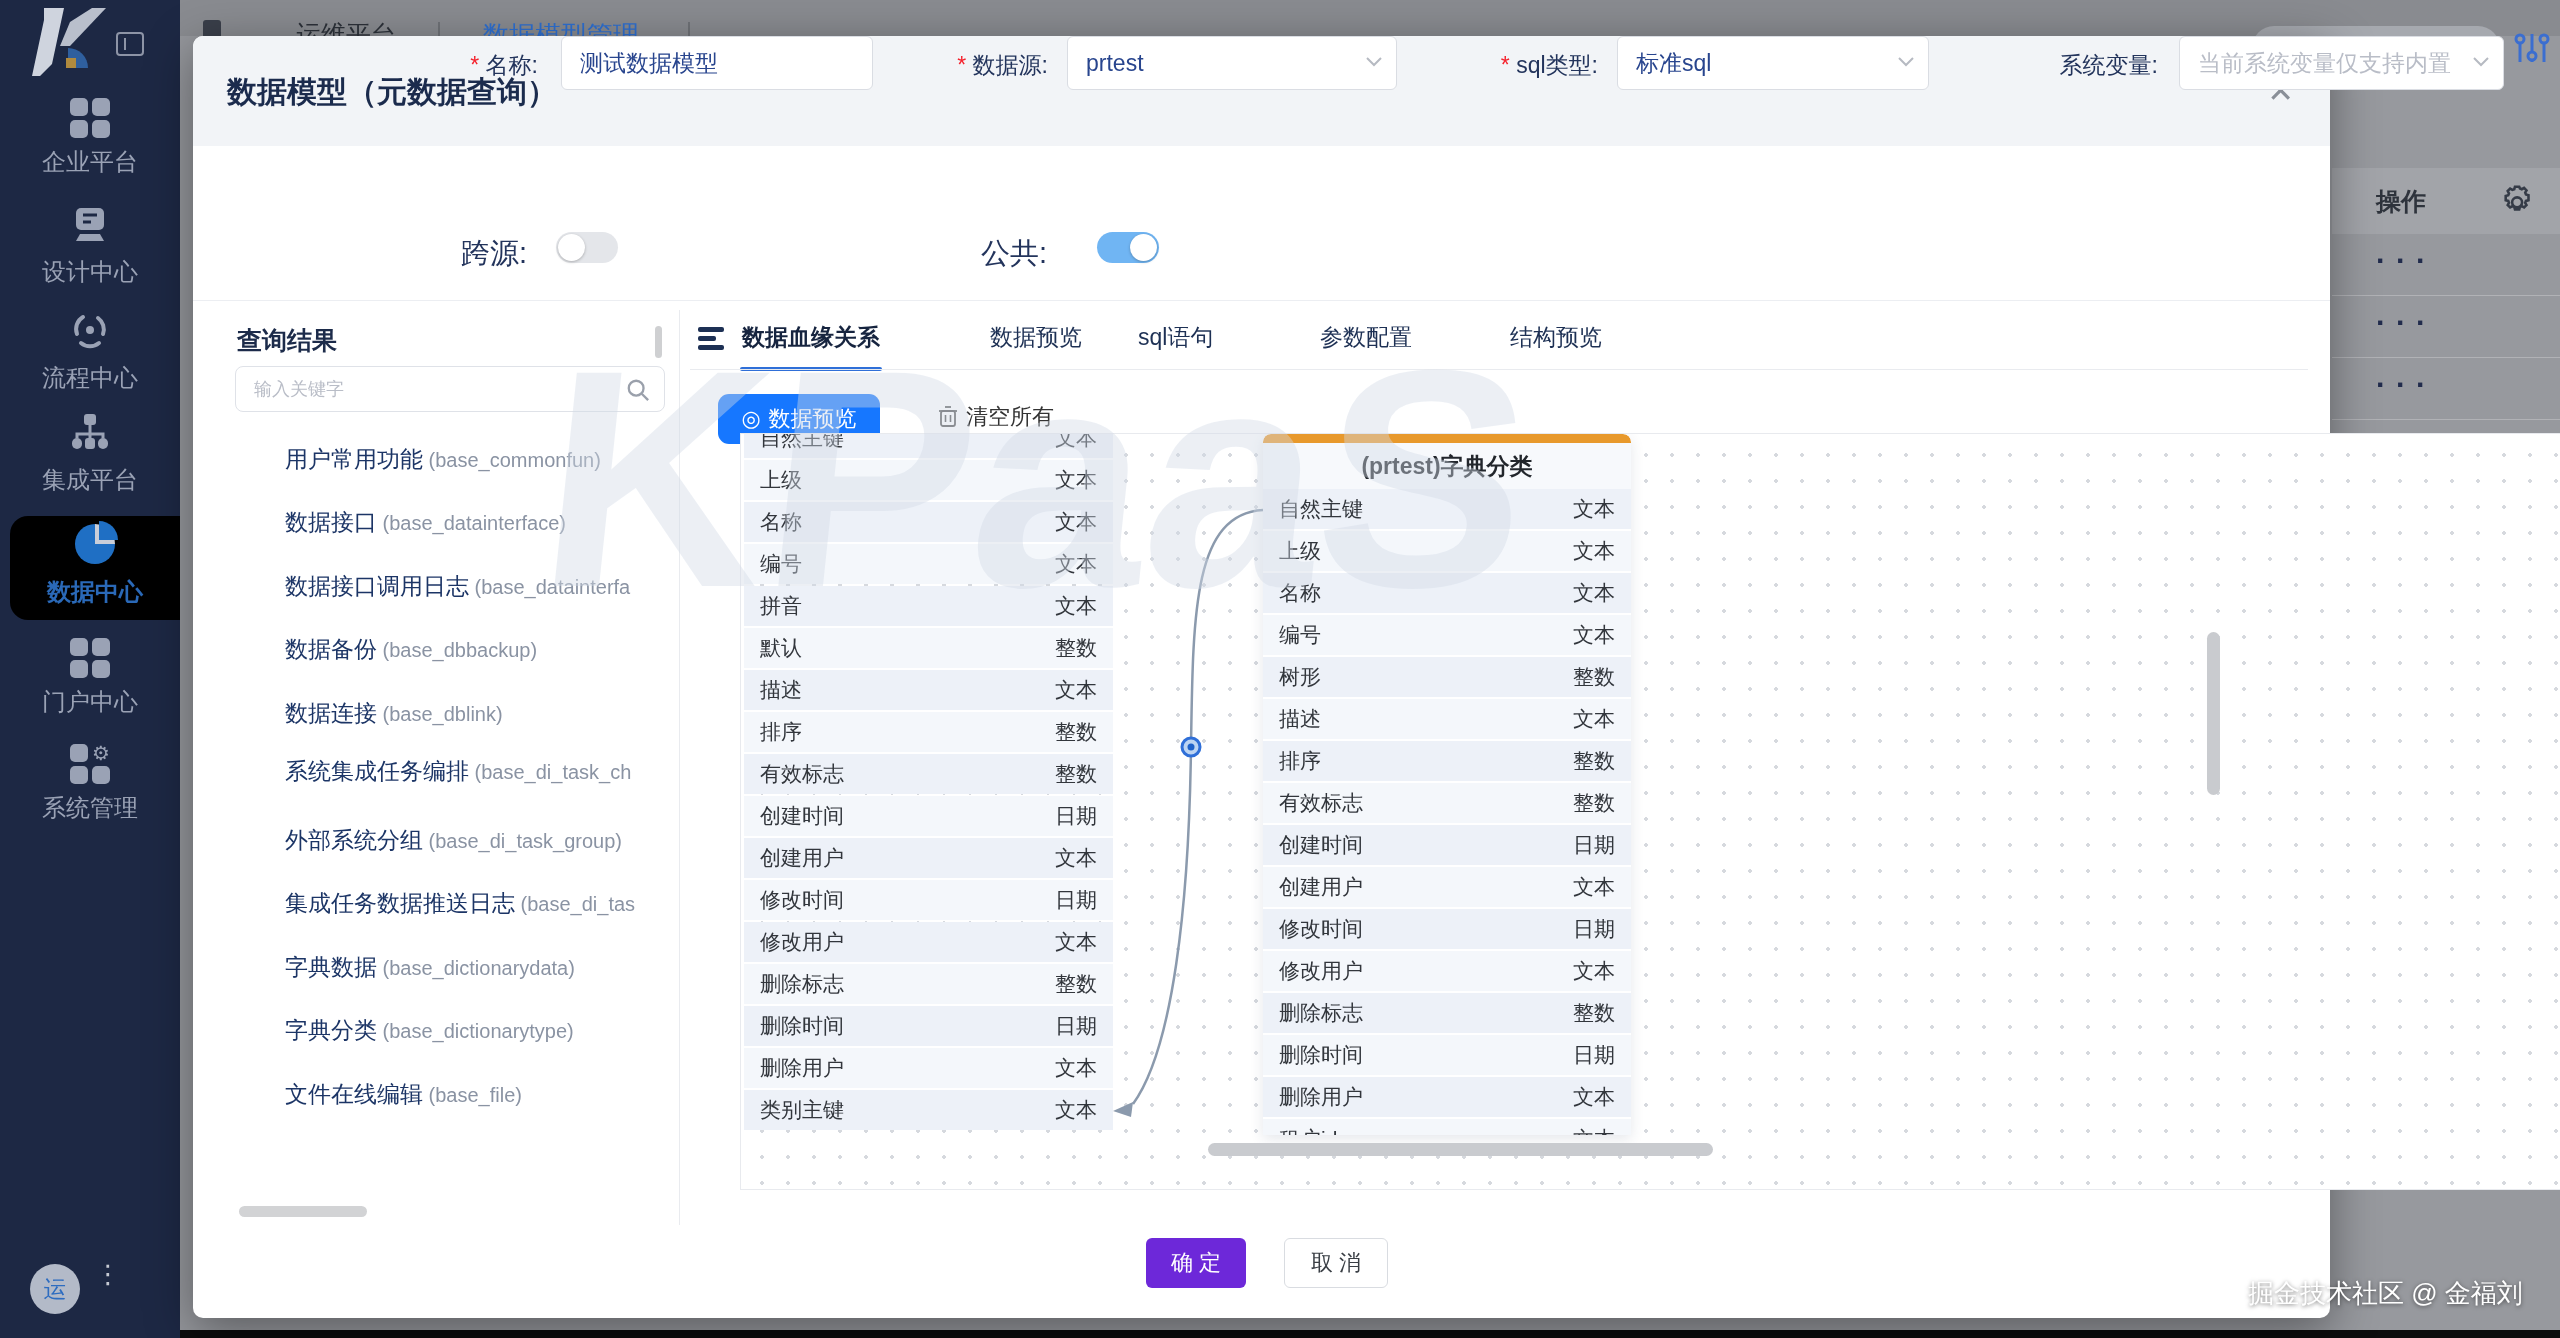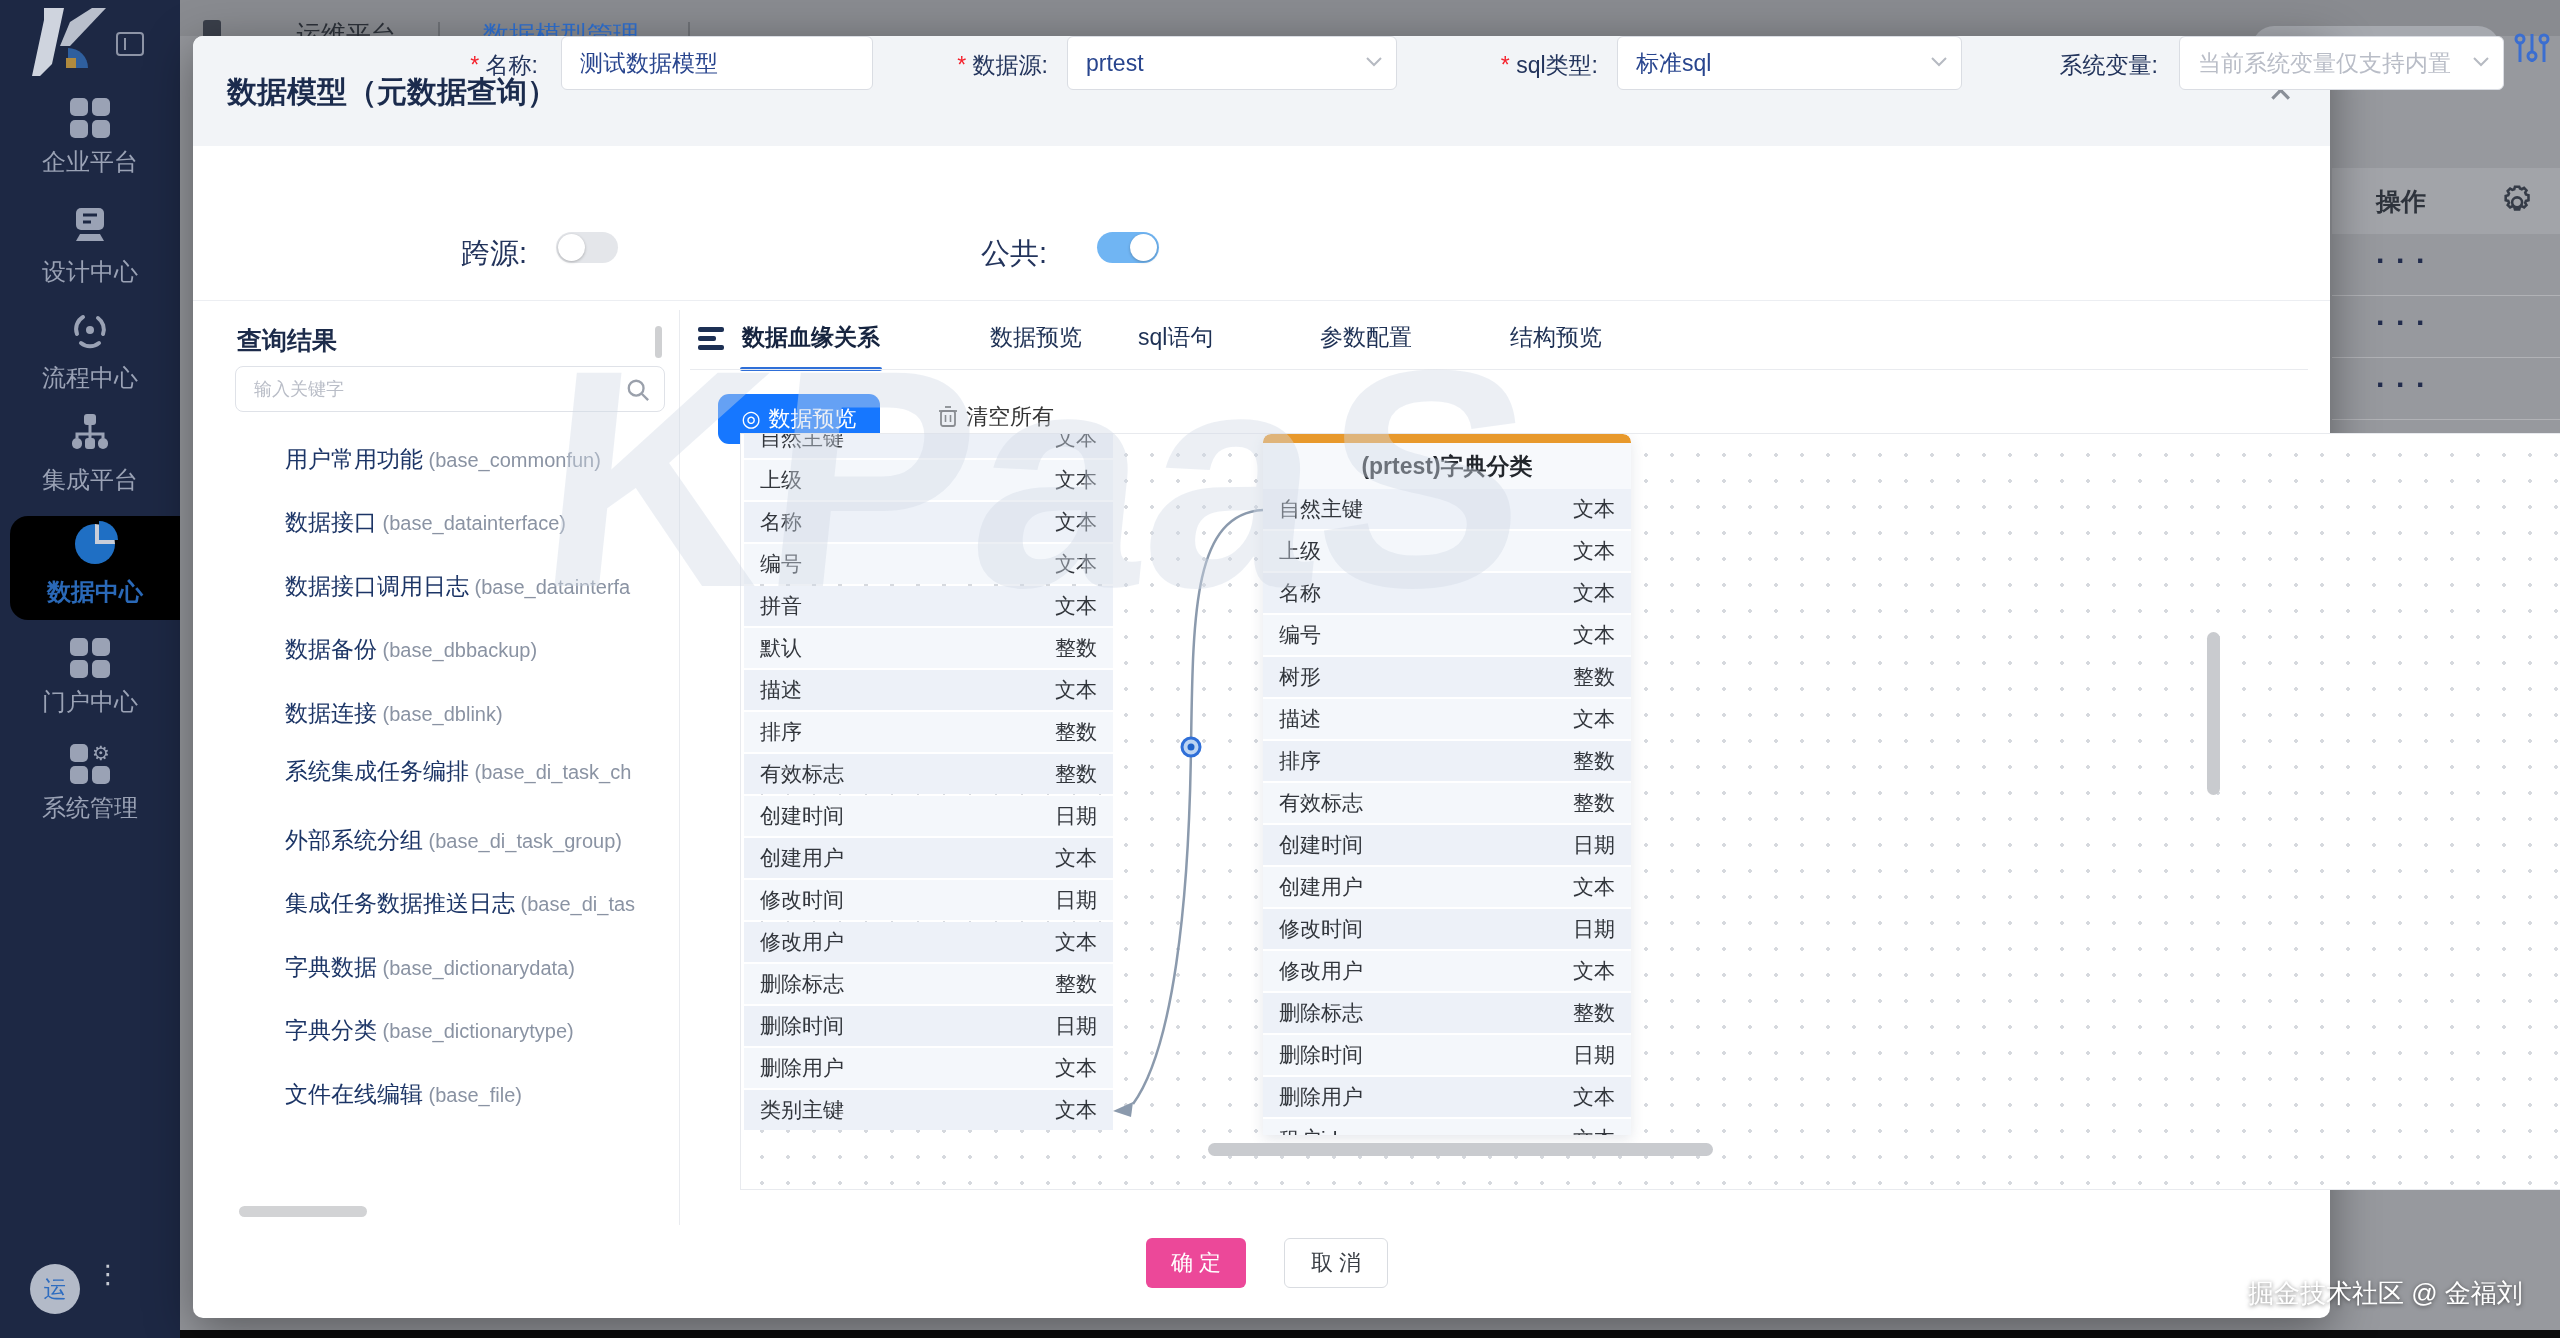--- a/index.html
+++ b/index.html
@@ -63,21 +63,21 @@
   .req::before { content:"* "; color:#f5222d; }
   .fctrl { position:absolute; top:0; height:54px; background:#fff; border:1px solid #dadde3; border-radius:6px;
     font-size:23px; color:#28458e; line-height:52px; padding-left:18px; white-space:nowrap; overflow:hidden; }
   .fctrl .chev { position:absolute; right:14px; top:20px; width:16px; height:10px; }
   .fctrl.placeholder { color:#b9bdc7; padding-right:40px; }
   #g1-label { left:195px; width:150px; text-align:right; }
   #g1-ctrl  { left:368px; width:312px; }
   #g2-label { left:705px; width:150px; text-align:right; }
   #g2-ctrl  { left:874px; width:330px; }
   #g3-label { left:1240px; width:165px; text-align:right; }
-  #g3-ctrl  { left:1424px; width:345px; }
+  #g3-ctrl  { left:1424px; width:312px; }
   #g4-label { left:1790px; width:175px; text-align:right; }
   #g4-ctrl  { left:1986px; width:325px; }
 
   .toggle-row-label { position:absolute; top:198px; font-size:29px; color:#23345c; }
   .toggle { position:absolute; top:196px; width:62px; height:31px; border-radius:16px; cursor:pointer; }
   .toggle .knob { position:absolute; top:2px; width:27px; height:27px; border-radius:50%; background:#fff;
     box-shadow:0 1px 3px rgba(0,0,0,0.25); }
   .toggle.off { background:#e4e6ea; } .toggle.off .knob { left:2px; }
   .toggle.on  { background:#70b5f3; } .toggle.on  .knob { right:2px; }
   #tg1-label { left:268px; } #tg1 { left:363px; }
@@ -127,21 +127,21 @@
   #rtable { left:522px; top:0; width:368px; height:701px; overflow:hidden;
     box-shadow:0 4px 14px rgba(40,60,90,0.12); border-radius:8px 8px 0 0; background:#fff; }
   #rtable-bar { height:9px; background:#e8992c; border-radius:8px 8px 0 0; }
   #rtable-title { height:46px; line-height:46px; text-align:center; font-size:23px; font-weight:bold;
     color:#22262c; background:#f7f9fc; }
   #connector { position:absolute; left:0; top:0; width:1518px; height:757px; pointer-events:none; }
   #canvas-vbar { position:absolute; left:1466px; top:198px; width:13px; height:163px; background:#c9cbcf; border-radius:7px; }
   #canvas-hbar { position:absolute; left:467px; top:709px; width:505px; height:13px; background:#c9cbcf; border-radius:7px; }
 
   
-  #btn-ok { position:absolute; left:953px; top:1202px; width:100px; height:50px; background:#ec4899; color:#fff;
+  #btn-ok { position:absolute; left:953px; top:1202px; width:100px; height:50px; background:#6d28d9; color:#fff;
     border:none; border-radius:6px; font-size:22px; cursor:pointer; font-family:inherit; }
   #btn-cancel { position:absolute; left:1091px; top:1202px; width:104px; height:50px; background:#fff; color:#3a3f45;
     border:1px solid #d9dce1; border-radius:6px; font-size:22px; cursor:pointer; font-family:inherit; }
 
   
   #wm { left:545px; top:300px; width:1600px; font-size:310px; font-weight:bold; color:#d3dbe7; opacity:0.42;
     transform:skewX(-6deg); z-index:40; pointer-events:none; white-space:nowrap; }
   #juejin { left:2248px; top:1276px; font-size:26px; color:#ffffff; z-index:60;
     text-shadow:0 1px 4px rgba(0,0,0,0.55); pointer-events:none; white-space:nowrap; }
 </style>

